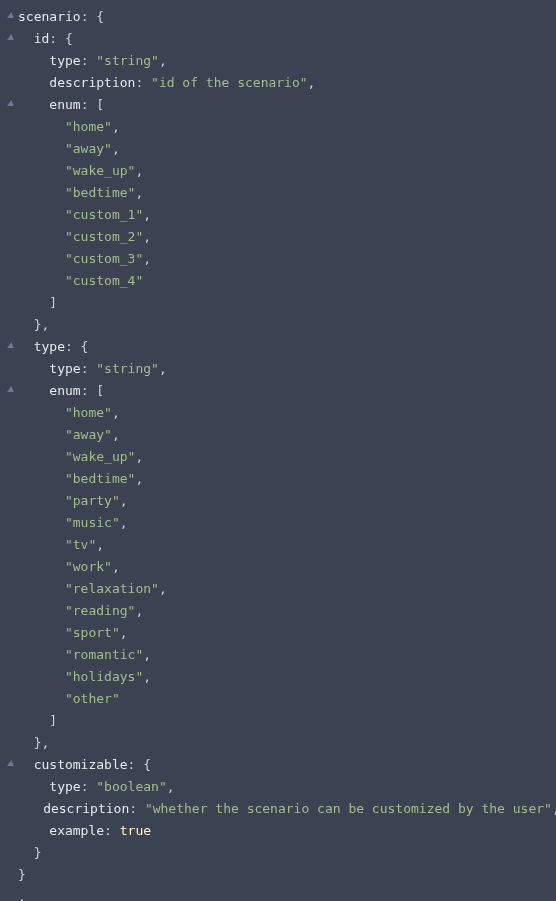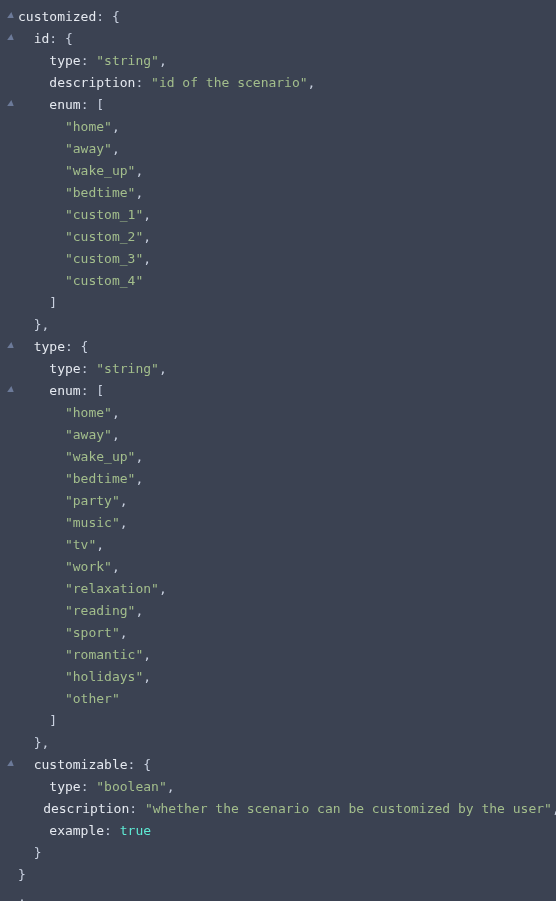--- a/index.html
+++ b/index.html
@@ -4,28 +4,28 @@
 <style>
   html,body{margin:0;padding:0;background:#3b4252;color:#d8dee9;
     font-family:Consolas,Menlo,ui-monospace,monospace;font-size:13px;line-height:22px;}
   .code{padding:6px 2px 8px 2px;white-space:pre;}
   .row{display:flex;align-items:flex-start;}
   .gut{display:inline-block;width:14px;text-align:right;color:#6c7a99;margin-right:2px;}
   .caret{color:#6c7a99;}
   .key{color:#e5e9f0;}
   .punc{color:#c9d1e0;}
   .str{color:#a3be8c;}
-  .kw{color:#5eead4;}
+  .kw{color:#fef9c3;}
   svg{display:inline-block;vertical-align:middle;margin-top:-2px;}
 </style>
 </head>
 <body>
 <div class="code" id="code"><div class="row"><span class="gut caret"><svg width="9" height="9" viewBox="0 0 10 10">
           <path d="M2 1 L8 5 L2 9 Z" fill="currentColor" transform="rotate(35 5 5)"></path>
-        </svg></span><span><span class="key">customized</span><span class="punc">: {</span></span></div><div class="row"><span class="gut caret"><svg width="9" height="9" viewBox="0 0 10 10">
+        </svg></span><span><span class="key">scenario</span><span class="punc">: {</span></span></div><div class="row"><span class="gut caret"><svg width="9" height="9" viewBox="0 0 10 10">
           <path d="M2 1 L8 5 L2 9 Z" fill="currentColor" transform="rotate(35 5 5)"></path>
         </svg></span><span>  <span class="key">id</span><span class="punc">: {</span></span></div><div class="row"><span class="gut">&nbsp;</span><span>    <span class="key">type</span><span class="punc">: </span><span class="str">"string"</span><span class="punc">,</span></span></div><div class="row"><span class="gut">&nbsp;</span><span>    <span class="key">description</span><span class="punc">: </span><span class="str">"id of the scenario"</span><span class="punc">,</span></span></div><div class="row"><span class="gut caret"><svg width="9" height="9" viewBox="0 0 10 10">
           <path d="M2 1 L8 5 L2 9 Z" fill="currentColor" transform="rotate(35 5 5)"></path>
         </svg></span><span>    <span class="key">enum</span><span class="punc">: [</span></span></div><div class="row"><span class="gut">&nbsp;</span><span>      <span class="str">"home"</span><span class="punc">,</span></span></div><div class="row"><span class="gut">&nbsp;</span><span>      <span class="str">"away"</span><span class="punc">,</span></span></div><div class="row"><span class="gut">&nbsp;</span><span>      <span class="str">"wake_up"</span><span class="punc">,</span></span></div><div class="row"><span class="gut">&nbsp;</span><span>      <span class="str">"bedtime"</span><span class="punc">,</span></span></div><div class="row"><span class="gut">&nbsp;</span><span>      <span class="str">"custom_1"</span><span class="punc">,</span></span></div><div class="row"><span class="gut">&nbsp;</span><span>      <span class="str">"custom_2"</span><span class="punc">,</span></span></div><div class="row"><span class="gut">&nbsp;</span><span>      <span class="str">"custom_3"</span><span class="punc">,</span></span></div><div class="row"><span class="gut">&nbsp;</span><span>      <span class="str">"custom_4"</span></span></div><div class="row"><span class="gut">&nbsp;</span><span>    <span class="punc">]</span></span></div><div class="row"><span class="gut">&nbsp;</span><span>  <span class="punc">}</span><span class="punc">,</span></span></div><div class="row"><span class="gut caret"><svg width="9" height="9" viewBox="0 0 10 10">
           <path d="M2 1 L8 5 L2 9 Z" fill="currentColor" transform="rotate(35 5 5)"></path>
         </svg></span><span>  <span class="key">type</span><span class="punc">: {</span></span></div><div class="row"><span class="gut">&nbsp;</span><span>    <span class="key">type</span><span class="punc">: </span><span class="str">"string"</span><span class="punc">,</span></span></div><div class="row"><span class="gut caret"><svg width="9" height="9" viewBox="0 0 10 10">
           <path d="M2 1 L8 5 L2 9 Z" fill="currentColor" transform="rotate(35 5 5)"></path>
         </svg></span><span>    <span class="key">enum</span><span class="punc">: [</span></span></div><div class="row"><span class="gut">&nbsp;</span><span>      <span class="str">"home"</span><span class="punc">,</span></span></div><div class="row"><span class="gut">&nbsp;</span><span>      <span class="str">"away"</span><span class="punc">,</span></span></div><div class="row"><span class="gut">&nbsp;</span><span>      <span class="str">"wake_up"</span><span class="punc">,</span></span></div><div class="row"><span class="gut">&nbsp;</span><span>      <span class="str">"bedtime"</span><span class="punc">,</span></span></div><div class="row"><span class="gut">&nbsp;</span><span>      <span class="str">"party"</span><span class="punc">,</span></span></div><div class="row"><span class="gut">&nbsp;</span><span>      <span class="str">"music"</span><span class="punc">,</span></span></div><div class="row"><span class="gut">&nbsp;</span><span>      <span class="str">"tv"</span><span class="punc">,</span></span></div><div class="row"><span class="gut">&nbsp;</span><span>      <span class="str">"work"</span><span class="punc">,</span></span></div><div class="row"><span class="gut">&nbsp;</span><span>      <span class="str">"relaxation"</span><span class="punc">,</span></span></div><div class="row"><span class="gut">&nbsp;</span><span>      <span class="str">"reading"</span><span class="punc">,</span></span></div><div class="row"><span class="gut">&nbsp;</span><span>      <span class="str">"sport"</span><span class="punc">,</span></span></div><div class="row"><span class="gut">&nbsp;</span><span>      <span class="str">"romantic"</span><span class="punc">,</span></span></div><div class="row"><span class="gut">&nbsp;</span><span>      <span class="str">"holidays"</span><span class="punc">,</span></span></div><div class="row"><span class="gut">&nbsp;</span><span>      <span class="str">"other"</span></span></div><div class="row"><span class="gut">&nbsp;</span><span>    <span class="punc">]</span></span></div><div class="row"><span class="gut">&nbsp;</span><span>  <span class="punc">}</span><span class="punc">,</span></span></div><div class="row"><span class="gut caret"><svg width="9" height="9" viewBox="0 0 10 10">
           <path d="M2 1 L8 5 L2 9 Z" fill="currentColor" transform="rotate(35 5 5)"></path>
         </svg></span><span>  <span class="key">customizable</span><span class="punc">: {</span></span></div><div class="row"><span class="gut">&nbsp;</span><span>    <span class="key">type</span><span class="punc">: </span><span class="str">"boolean"</span><span class="punc">,</span></span></div><div class="row"><span class="gut">&nbsp;</span><span>    <span class="key">description</span><span class="punc">: </span><span class="str">"whether the scenario can be customized by the user"</span><span class="punc">,</span></span></div><div class="row"><span class="gut">&nbsp;</span><span>    <span class="key">example</span><span class="punc">: </span><span class="kw">true</span></span></div><div class="row"><span class="gut">&nbsp;</span><span>  <span class="punc">}</span></span></div><div class="row"><span class="gut">&nbsp;</span><span><span class="punc">}</span></span></div><div class="row"><span class="gut">&nbsp;</span><span><span class="punc">,</span></span></div></div>

